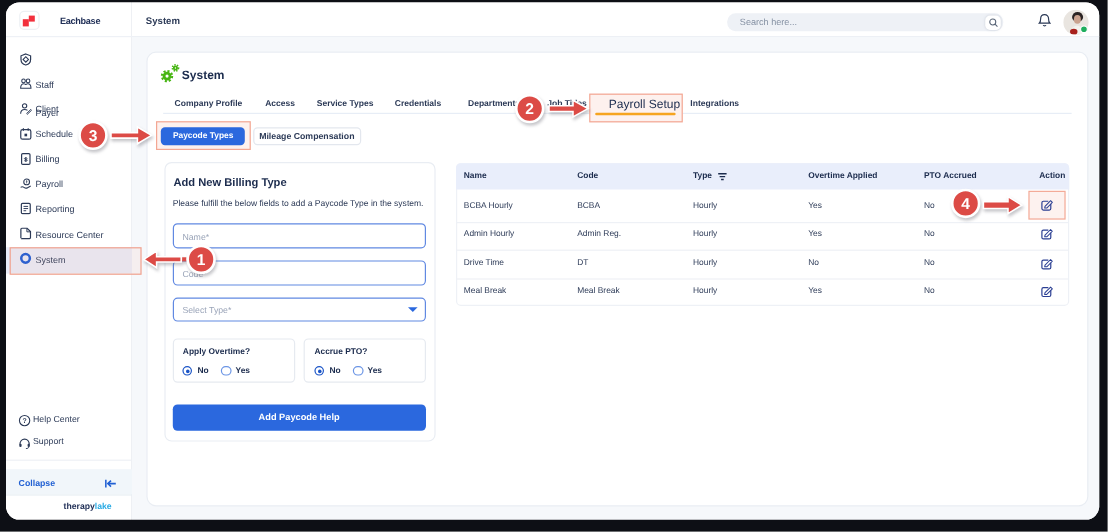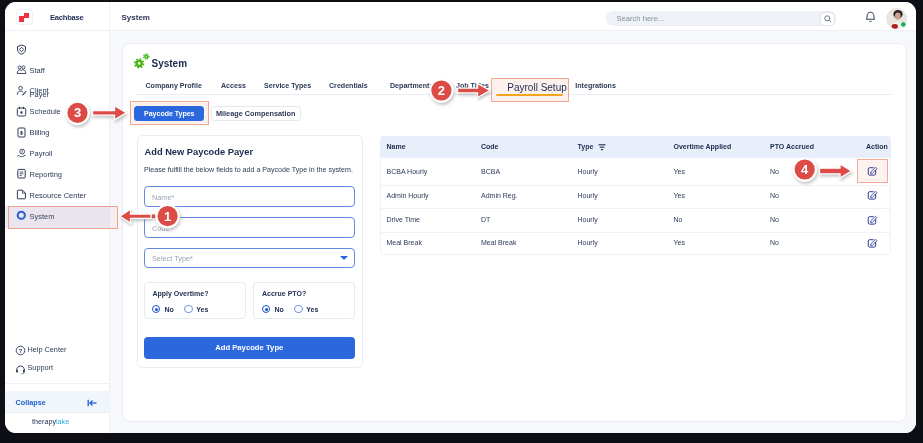--- a/index.html
+++ b/index.html
@@ -123,21 +123,21 @@
 
 <div class="abs" style="left:5px;top:383px;width:105px;height:1px;background:#eef1f5;"></div>
 <div class="abs" style="left:5px;top:390.5px;width:105px;height:21px;background:#f1f6fa;"></div>
 <div class="abs" style="left:15.5px;top:398.3px;font-size:7.3px;font-weight:bold;color:#2160d3;">Collapse</div>
 <svg class="abs" style="left:86.5px;top:398.5px;" width="10" height="8" viewBox="0 0 10 8">
     <line x1="1.2" y1="0.8" x2="1.2" y2="7.2" stroke="#2160d3" stroke-width="1.3"></line>
     <line x1="2.8" y1="4" x2="9.5" y2="4" stroke="#2160d3" stroke-width="1.3"></line>
     <path d="M5.5 1.5 L2.9 4 L5.5 6.5" fill="none" stroke="#2160d3" stroke-width="1.3"></path>
   </svg>
 <div class="abs" style="left:5px;top:411.5px;width:105px;height:1px;background:#e8eef3;"></div>
-<div class="abs" style="left:3px;top:417.3px;font-size:7.2px;font-weight:normal;color:#1e2d55;padding-left:29px;">therapy<span style="color:#2aabe4;">lake</span></div>
+<div class="abs" style="left:24px;top:417.3px;font-size:7.2px;font-weight:bold;color:#1e2d55;padding-left:29px;">therapy<span style="color:#2aabe4;">lake</span></div>
 
 <div class="abs" style="left:121.5px;top:43px;width:785.5px;height:378.5px;background:#fff;border:1px solid #e9edf3;border-radius:8px;"></div>
 
 <svg class="abs" style="left:132px;top:52px;" width="19" height="19" viewBox="0 0 19 19">
   <circle cx="7.2" cy="11.4" r="4.3" fill="none" stroke="#47b513" stroke-width="1.7" stroke-dasharray="1.75 1.6"></circle>
   <circle cx="7.2" cy="11.4" r="2.5" fill="none" stroke="#47b513" stroke-width="2.4"></circle>
   <circle cx="14.2" cy="4.6" r="2.6" fill="none" stroke="#47b513" stroke-width="1.3" stroke-dasharray="1.15 1.05"></circle>
   <circle cx="14.2" cy="4.6" r="1.35" fill="none" stroke="#47b513" stroke-width="1.5"></circle>
 </svg>
 <div class="abs" style="left:151.5px;top:57.6px;font-size:10px;font-weight:bold;color:#1b2b4d;">System</div>
@@ -152,21 +152,21 @@
 <div class="abs nv" style="left:456px;top:81.8px;font-size:7.1px;font-weight:bold;">Job Titles</div>
 <div class="abs" style="left:507.3px;top:81.8px;font-size:10px;font-weight:normal;color:#1b2b4d;text-align:center;">Payroll Setup</div>
 <div class="abs nv" style="left:575.3px;top:81.8px;font-size:7.1px;font-weight:bold;">Integrations</div>
 <div class="abs" style="left:495.5px;top:93.8px;width:67px;height:2.6px;border-radius:1.3px;background:#f6a41f;"></div>
 
 <div class="abs" style="left:130px;top:100.5px;width:79px;height:24px;background:#fdf1ee;border:1px solid #f3a793;"></div>
 <div class="abs" style="left:134.3px;top:105.6px;width:70px;height:15px;border-radius:3.5px;background:#2b68de;color:#fff;font-size:7px;font-weight:bold;text-align:center;line-height:15px;">Paycode Types</div>
 <div class="abs nv" style="left:210.7px;top:105.6px;width:90px;height:15px;border-radius:3.5px;background:#fff;border:1px solid #e3e7ee;font-size:7.3px;font-weight:bold;text-align:center;line-height:13.5px;">Mileage Compensation</div>
 
 <div class="abs" style="left:136.5px;top:135px;width:226px;height:233px;background:#fff;border:1px solid #e9edf3;border-radius:6px;"></div>
-<div class="abs" style="left:144.5px;top:146.8px;font-size:9.3px;font-weight:bold;color:#1b2b4d;">Add New Paycode Payer</div>
+<div class="abs" style="left:144.5px;top:146.8px;font-size:9.3px;font-weight:bold;color:#1b2b4d;">Add New Billing Type</div>
 <div class="abs nv" style="left:144px;top:165.9px;font-size:7.1px;white-space:nowrap;">Please fulfill the below fields to add a Paycode Type in the system.</div>
 <div class="abs" style="left:144px;top:186px;width:210.5px;height:20.5px;border:1px solid #6189e2;border-radius:4px;"></div>
 <div class="abs" style="left:152px;top:193.3px;font-size:7.3px;color:#9aa4b8;">Name*</div>
 <div class="abs" style="left:144px;top:216.6px;width:210.5px;height:21.5px;border:1px solid #6189e2;border-radius:4px;"></div>
 <div class="abs" style="left:152px;top:223.8px;font-size:7.3px;color:#9aa4b8;">Code*</div>
 <div class="abs" style="left:144px;top:247.8px;width:210.5px;height:20.5px;border:1px solid #6189e2;border-radius:4px;"></div>
 <div class="abs" style="left:152px;top:254.4px;font-size:7.3px;color:#9aa4b8;">Select Type*</div>
 <div class="abs" style="left:339.5px;top:256px;width:0;height:0;border-left:4px solid transparent;border-right:4px solid transparent;border-top:4.6px solid #2b68de;"></div>
 
 <div class="abs" style="left:144px;top:282px;width:102px;height:37px;border:1px solid #e6eaf0;border-radius:4px;"></div>
@@ -177,21 +177,21 @@
 <div class="abs" style="left:154.5px;top:307.6px;width:3.4px;height:3.4px;background:#1a54c7;border-radius:50%;"></div>
 <div class="abs" style="left:164.5px;top:305.8px;font-size:7px;font-weight:bold;color:#1b2b4d;">No</div>
 <div class="abs" style="left:184.3px;top:305.1px;width:8.4px;height:8.4px;border:1.3px solid #6b95e5;border-radius:50%;"></div>
 <div class="abs" style="left:196.3px;top:305.8px;font-size:7px;font-weight:bold;color:#1b2b4d;">Yes</div>
 <div class="abs" style="left:262.1px;top:305.1px;width:8.4px;height:8.4px;border:1.3px solid #1a54c7;border-radius:50%;"></div>
 <div class="abs" style="left:264.6px;top:307.6px;width:3.4px;height:3.4px;background:#1a54c7;border-radius:50%;"></div>
 <div class="abs" style="left:274.5px;top:305.8px;font-size:7px;font-weight:bold;color:#1b2b4d;">No</div>
 <div class="abs" style="left:294.3px;top:305.1px;width:8.4px;height:8.4px;border:1.3px solid #6b95e5;border-radius:50%;"></div>
 <div class="abs" style="left:306.3px;top:305.8px;font-size:7px;font-weight:bold;color:#1b2b4d;">Yes</div>
 
-<div class="abs" style="left:144px;top:337px;width:210.5px;height:21.5px;border-radius:4px;background:#2b68de;color:#fff;font-size:7.7px;font-weight:bold;text-align:center;line-height:21.5px;">Add Paycode Type</div>
+<div class="abs" style="left:144px;top:337px;width:210.5px;height:21.5px;border-radius:4px;background:#2b68de;color:#fff;font-size:7.7px;font-weight:bold;text-align:center;line-height:21.5px;">Add Paycode Help</div>
 
 <div class="abs" style="left:379.5px;top:135.5px;width:511px;height:119px;border:1px solid #eef1f6;border-radius:4px;background:#fff;"></div>
 <div class="abs" style="left:379.5px;top:135.5px;width:511px;height:22px;background:#e9eefb;border-radius:4px 4px 0 0;"></div>
 <div class="abs" style="left:386.5px;top:143.2px;font-size:7px;font-weight:bold;color:#1b2b4d;">Name</div>
 <div class="abs" style="left:481px;top:143.2px;font-size:7px;font-weight:bold;color:#1b2b4d;">Code</div>
 <div class="abs" style="left:577.5px;top:143.2px;font-size:7px;font-weight:bold;color:#1b2b4d;">Type</div>
 <svg class="abs" style="left:597.5px;top:144.2px;" width="8" height="7" viewBox="0 0 8 7">
     <line x1="0.5" y1="0.8" x2="7.5" y2="0.8" stroke="#1b2b4d" stroke-width="1.1"></line>
     <line x1="1.7" y1="3.2" x2="6.3" y2="3.2" stroke="#1b2b4d" stroke-width="1.1"></line>
     <line x1="2.9" y1="5.6" x2="5.1" y2="5.6" stroke="#1b2b4d" stroke-width="1.1"></line>

